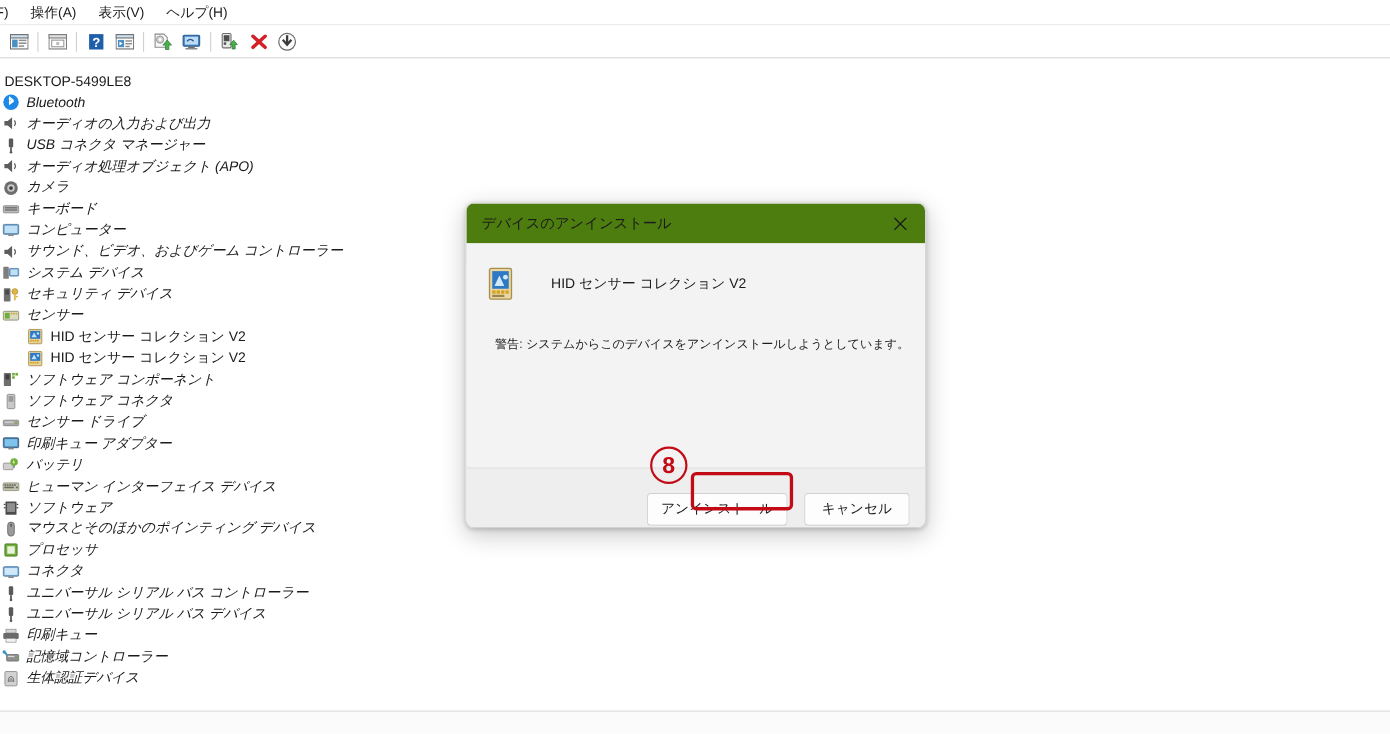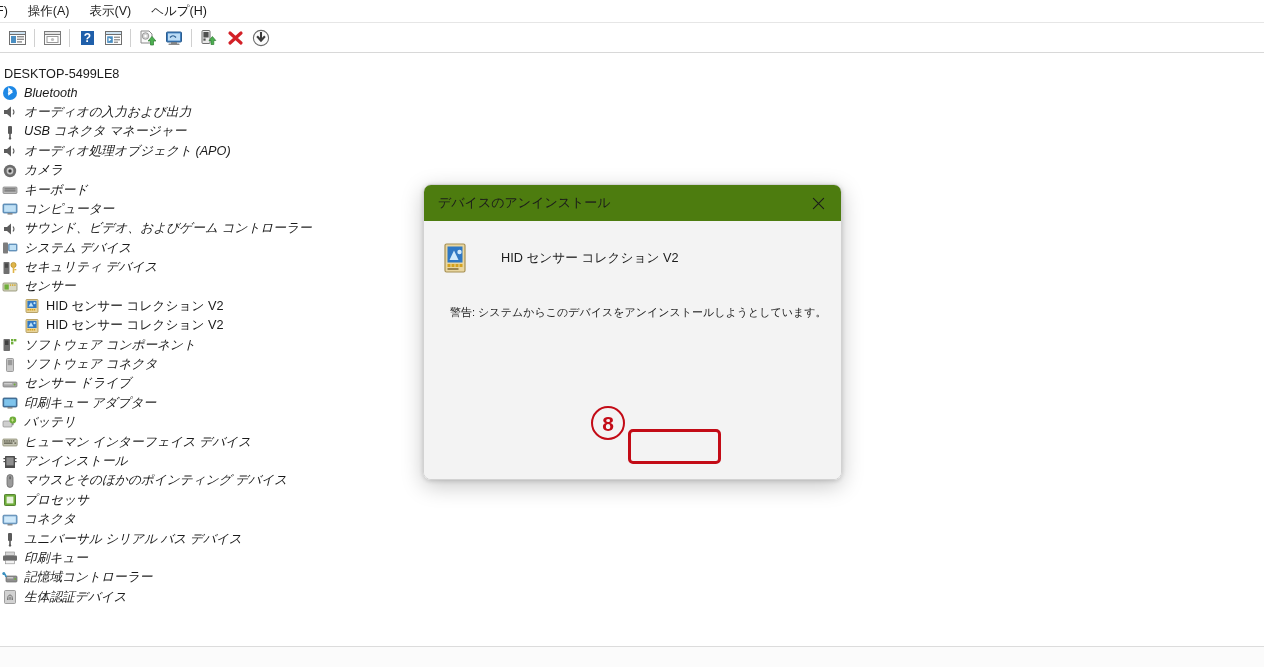--- a/index.html
+++ b/index.html
@@ -566,21 +566,21 @@
     <span class="ticon">
       <svg width="16" height="16" viewBox="0 0 16 16">
           <rect x="3" y="2" width="10" height="12" rx="0.6" fill="#4c4c4c"></rect>
           <rect x="4.4" y="3.4" width="7.2" height="8" fill="#8f8f8f"></rect>
           <rect x="1.4" y="4" width="1.6" height="1.2" fill="#4c4c4c"></rect>
           <rect x="1.4" y="7" width="1.6" height="1.2" fill="#4c4c4c"></rect>
           <rect x="13" y="4" width="1.6" height="1.2" fill="#4c4c4c"></rect>
           <rect x="13" y="7" width="1.6" height="1.2" fill="#4c4c4c"></rect>
         </svg>
     </span>
-    <span>アンインストール</span>
+    <span>ソフトウェア</span>
   </div>
 
   <div class="tree-row lvl1">
     <span class="ticon">
       <svg width="16" height="16" viewBox="0 0 16 16">
           <rect x="5" y="1.6" width="6" height="12.8" rx="3" fill="#9b9b9b" stroke="#6a6a6a" stroke-width="0.8"></rect>
           <rect x="7.5" y="3.2" width="1.1" height="3" rx="0.5" fill="#4a4a4a"></rect>
         </svg>
     </span>
     <span>マウスとそのほかのポインティング デバイス</span>
@@ -600,20 +600,30 @@
     <span class="ticon">
       <svg width="16" height="16" viewBox="0 0 16 16">
           <rect x="1" y="3.2" width="14" height="8.6" rx="1" fill="#7aa8cf" stroke="#4a7ba6" stroke-width="0.8"></rect>
           <rect x="2.2" y="4.4" width="11.6" height="6.2" fill="#cfe9fa"></rect>
           <rect x="5.5" y="12" width="5" height="1.5" fill="#8a8a8a"></rect>
         </svg>
     </span>
     <span>コネクタ</span>
   </div>
 
+  <div class="tree-row lvl1">
+    <span class="ticon">
+      <svg width="16" height="16" viewBox="0 0 16 16">
+          <rect x="6" y="2" width="4" height="8" rx="1" fill="#5a5a5a"></rect>
+          <rect x="7.2" y="10" width="1.6" height="4" fill="#5a5a5a"></rect>
+          <circle cx="8" cy="14.4" r="1.2" fill="#5a5a5a"></circle>
+        </svg>
+    </span>
+    <span>ユニバーサル シリアル バス コントローラー</span>
+  </div>
 
   <div class="tree-row lvl1">
     <span class="ticon">
       <svg width="16" height="16" viewBox="0 0 16 16">
           <rect x="6" y="2" width="4" height="8" rx="1" fill="#5a5a5a"></rect>
           <rect x="7.2" y="10" width="1.6" height="4" fill="#5a5a5a"></rect>
           <circle cx="8" cy="14.4" r="1.2" fill="#5a5a5a"></circle>
         </svg>
     </span>
     <span>ユニバーサル シリアル バス デバイス</span>
@@ -684,18 +694,22 @@
           <rect x="16.5" y="22" width="3" height="3" fill="#d4a21e"></rect>
           <rect x="20.5" y="22" width="3" height="3" fill="#d4a21e"></rect>
           <rect x="8.5" y="26" width="11" height="2" fill="#9a8550"></rect>
         </svg>
       </span>
       <span id="dev-name">HID センサー コレクション V2</span>
     </div>
 
     <div id="warn-text">警告: システムからこのデバイスをアンインストールしようとしています。</div>
 
+    <div id="dlg-buttons">
+      <button class="dlg-btn" id="btn-uninstall">アンインストール</button>
+      <button class="dlg-btn" id="btn-cancel">キャンセル</button>
+    </div>
 
   </div>
 </div>
 
 <div id="ann-box"></div>
 <div id="ann-circle">8</div>
 
 </body></html>

